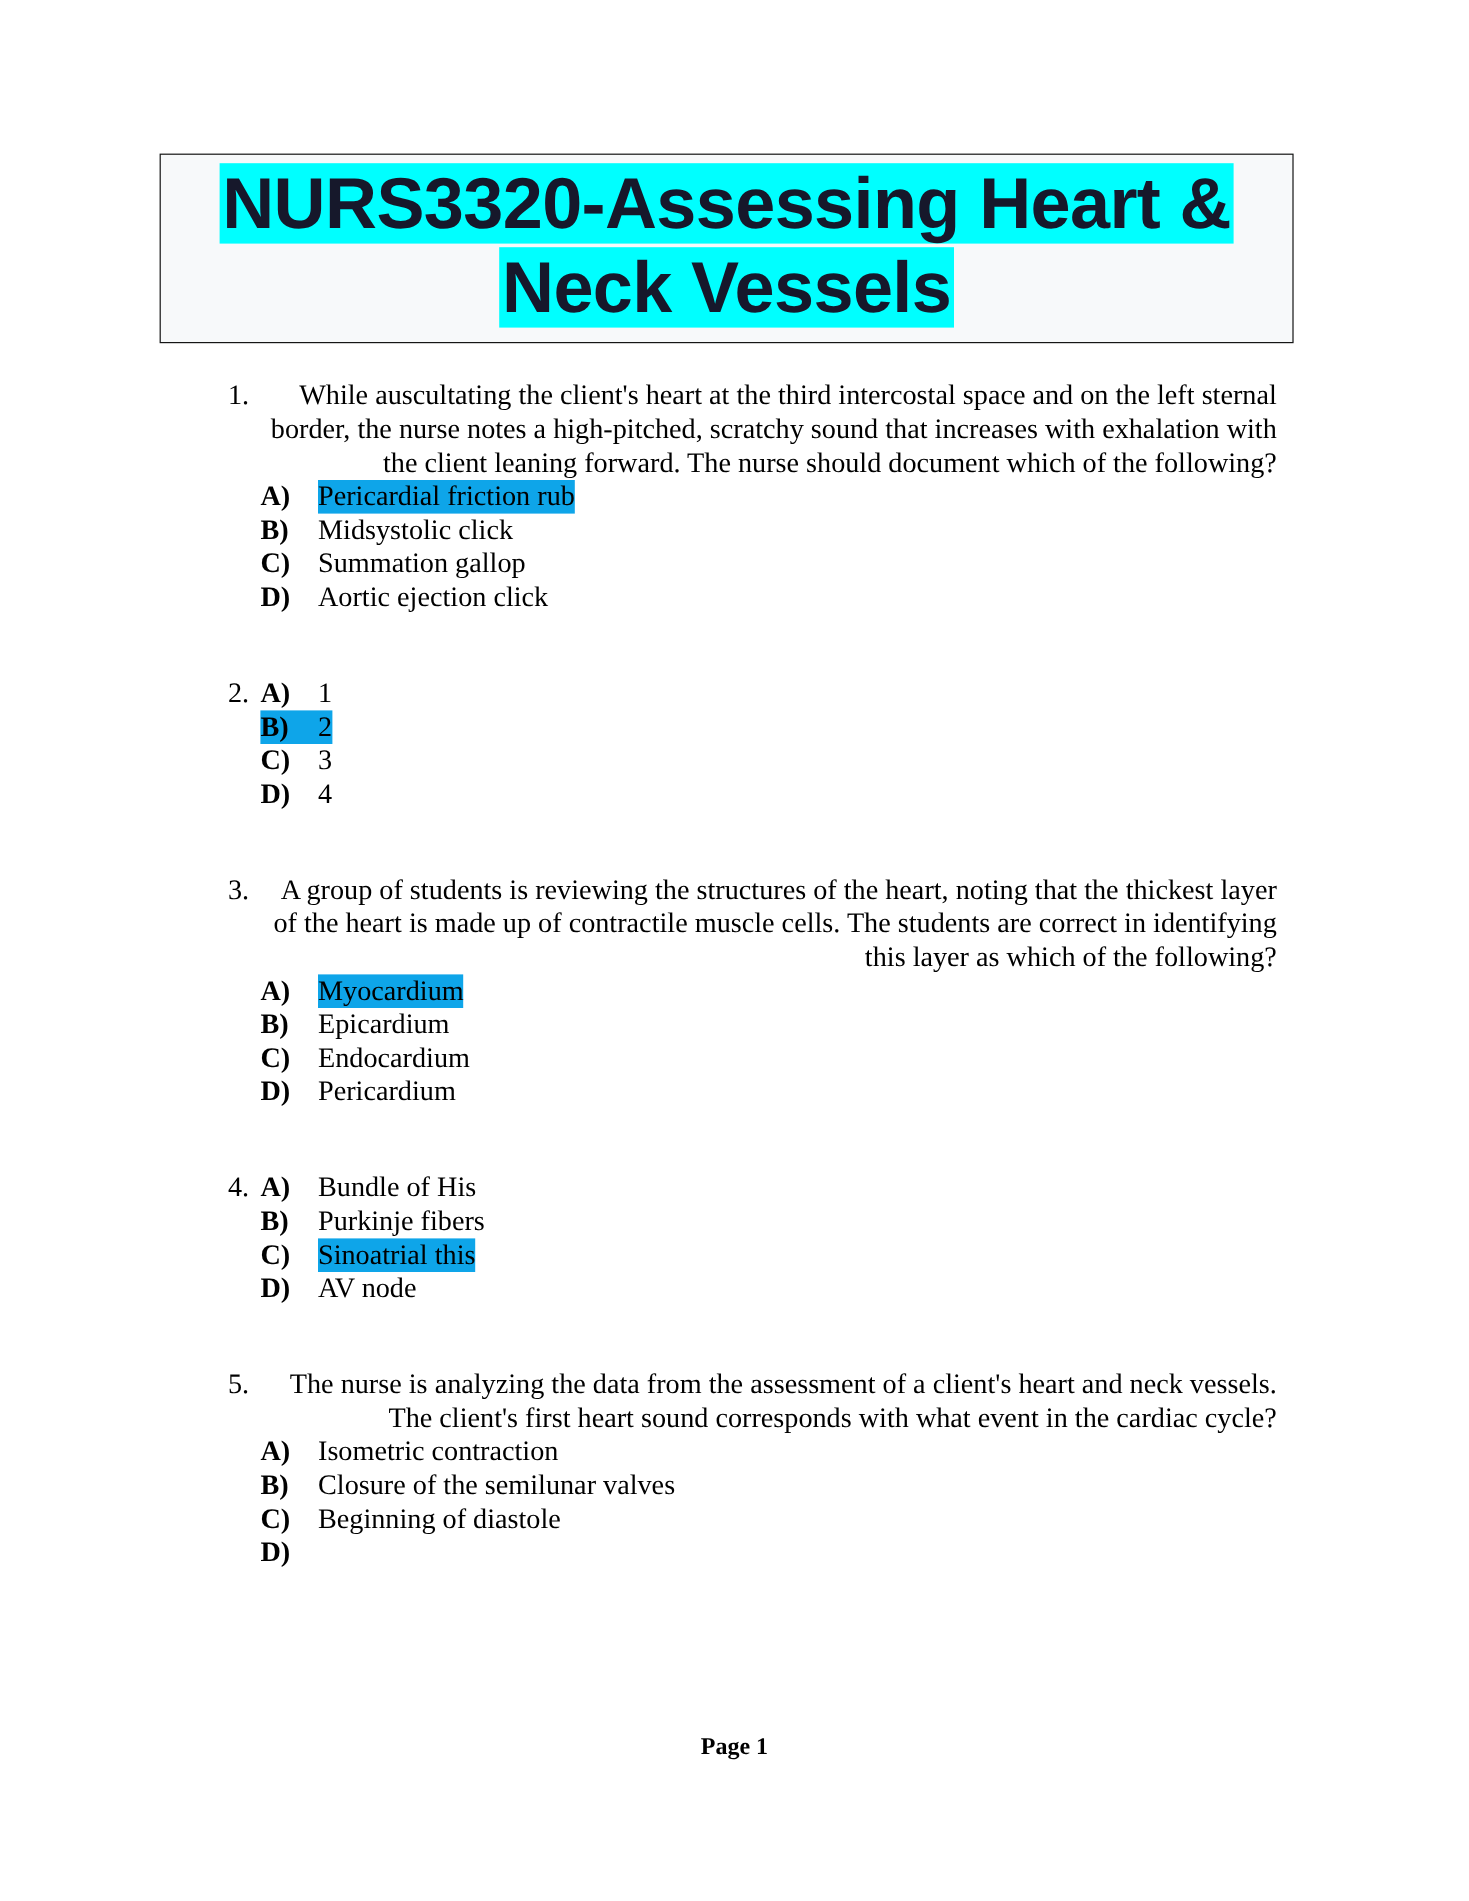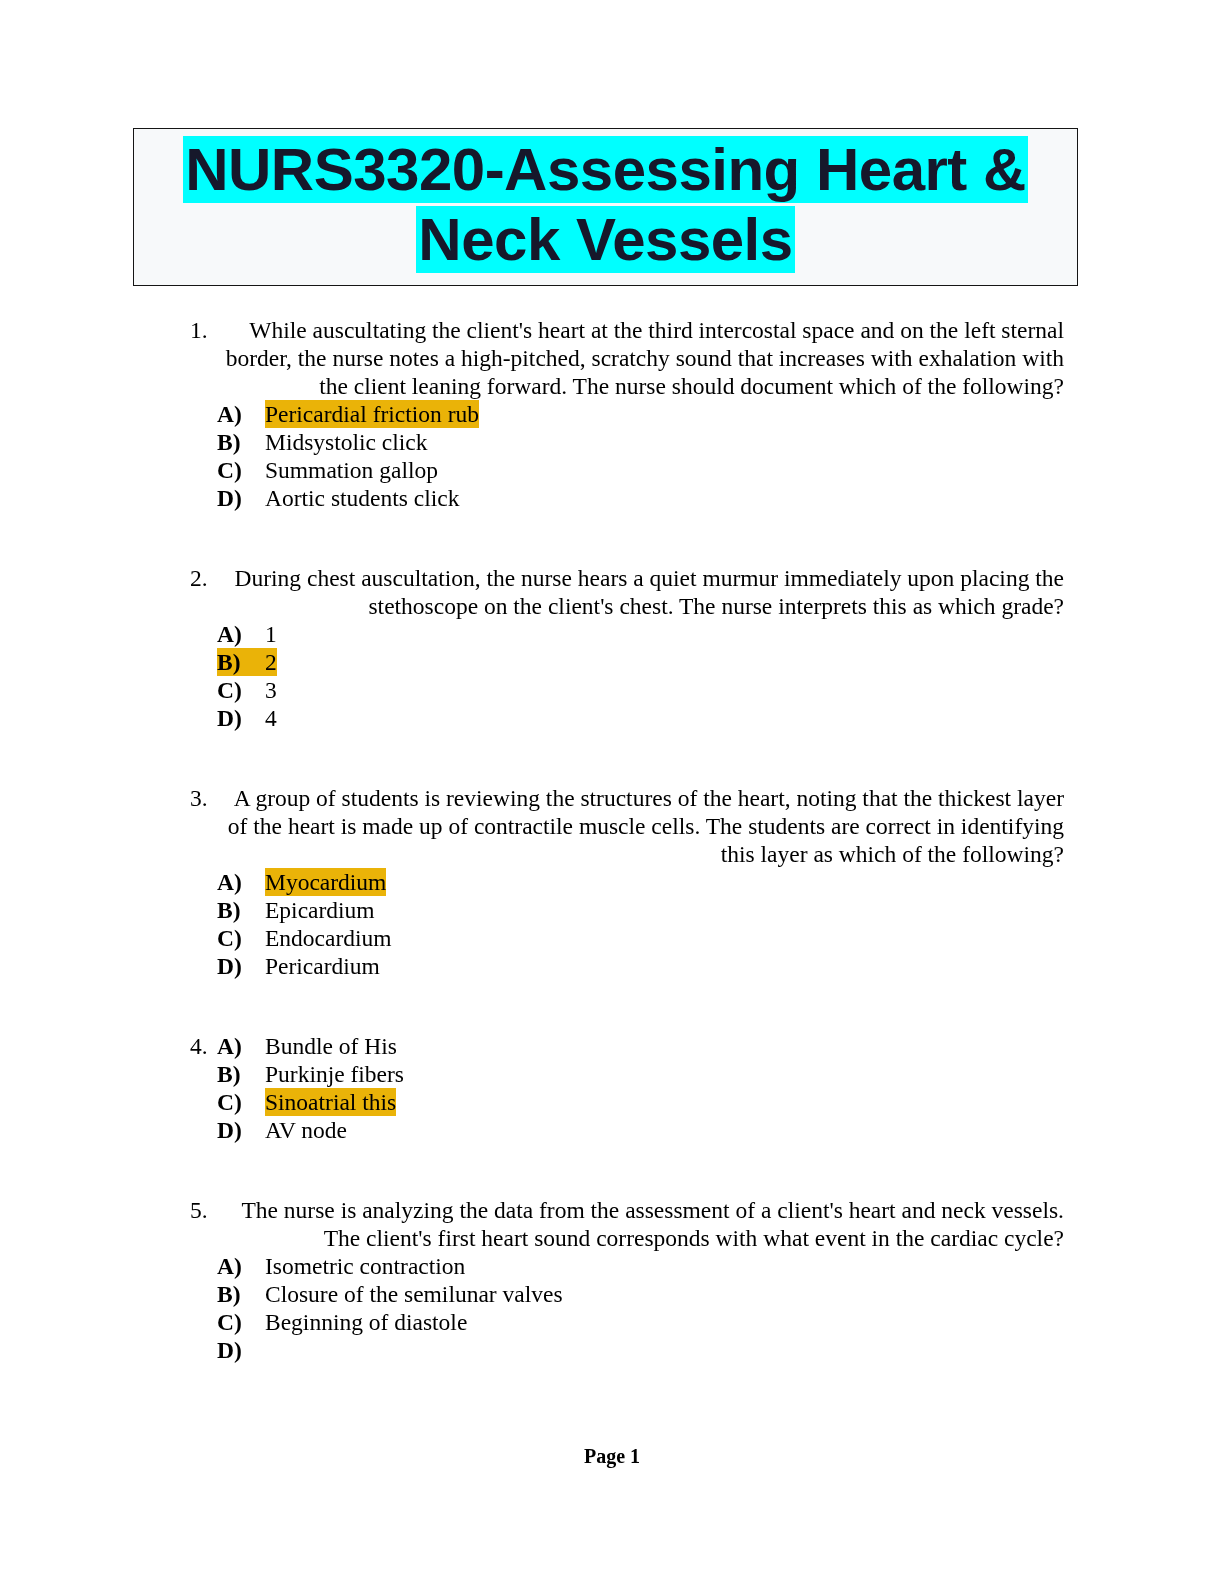--- a/index.html
+++ b/index.html
@@ -99,21 +99,21 @@
     font-weight: bold;
     width: 48px;
     flex: 0 0 48px;
   }
 
   .opt-text {
     flex: 0 1 auto;
   }
 
   .hl-yellow {
-    background: #eab308;
+    background: #0ea5e9;
   }
 
   
   .footer {
     position: absolute;
     left: 0;
     top: 1444px;
     width: 1224px;
     text-align: center;
     font-size: 20px;
@@ -147,27 +147,26 @@
           <div class="option">
             <span class="opt-letter">B)</span>
             <span class="opt-text">Midsystolic click</span>
           </div>
           <div class="option">
             <span class="opt-letter">C)</span>
             <span class="opt-text">Summation gallop</span>
           </div>
           <div class="option">
             <span class="opt-letter">D)</span>
-            <span class="opt-text">Aortic students click</span>
+            <span class="opt-text">Aortic ejection click</span>
           </div>
         </div>
       </div>
       <div class="question">
         <div class="q-number">2.</div>
-        <div class="q-stem">During chest auscultation, the nurse hears a quiet murmur immediately upon placing the stethoscope on the client's chest. The nurse interprets this as which grade?</div>
         <div class="options">
           <div class="option">
             <span class="opt-letter">A)</span>
             <span class="opt-text">1</span>
           </div>
           <div class="option">
             <span class="opt-letter hl-yellow">B)</span>
             <span class="opt-text hl-yellow">2</span>
           </div>
           <div class="option">

